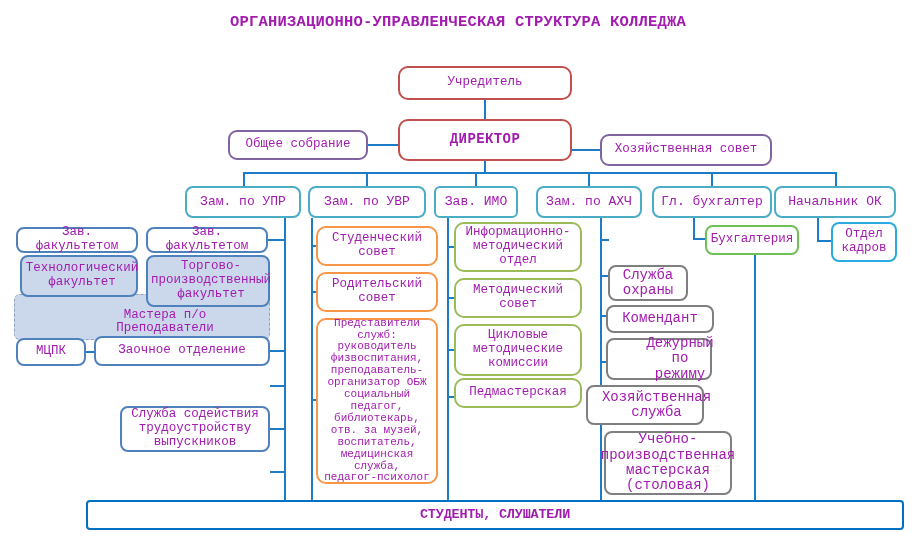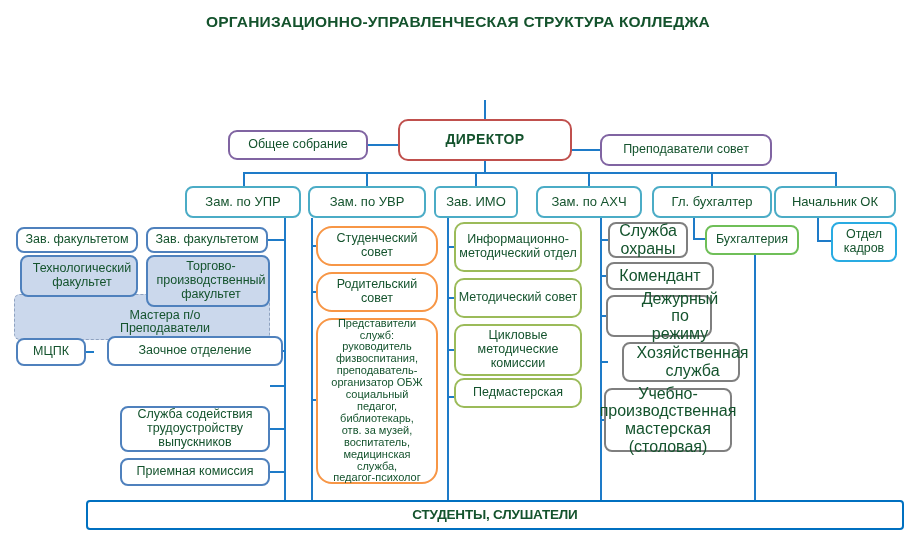--- a/index.html
+++ b/index.html
@@ -2,73 +2,73 @@
 <html style="--red: #C0504D; --purple: #8064A2; --teal: #4BACC6; --blue: #4F81BD; --blue-fill: #CBD8EC; --orange: #F79646; --olive: #9BBB59; --gray: #7F7F7F; --green: #6FBF58; --cyan: #29ABE2; --line: #1E7BC8; --bottom-blue: #0070C0;"><head>
 <meta charset="utf-8">
 <style>
   :root{
     --red:#C0504D; --purple:#8064A2; --teal:#4BACC6; --blue:#4F81BD;
     --blue-fill:#CBD8EC; --orange:#F79646; --olive:#9BBB59; --gray:#7F7F7F;
     --green:#6FBF58; --cyan:#29ABE2; --line:#1E7BC8; --bottom-blue:#0070C0;
   }
   html,body{margin:0;padding:0;background:#fff;}
   .stage{position:relative;width:916px;height:550px;background:#fff;
-         font-family:Liberation Sans, sans-serif;color:#14532d;overflow:hidden;}
+         font-family:Liberation Mono, monospace;color:#a21caf;overflow:hidden;}
   .title{position:absolute;left:0;top:13px;width:916px;text-align:center;
          font-size:15.5px;font-weight:bold;letter-spacing:.2px;}
   .box{position:absolute;box-sizing:border-box;background:#fff;border:2px solid #999;
        border-radius:8px;display:flex;align-items:center;justify-content:center;
        text-align:center;font-size:12.5px;line-height:1.1;padding:1px 2px;z-index:2;}
   .red{border-color:var(--red);border-width:2.5px;border-radius:10px;}
   .purple{border-color:var(--purple);border-width:2.5px;border-radius:9px;}
   .teal{border-color:var(--teal);border-width:2.5px;font-size:13px;text-align:right;}
   .blue{border-color:var(--blue);}
   .bluefill{border-color:var(--blue);background:var(--blue-fill);padding-left:8px;}
   .dashed{border:1.5px dashed #8FA2C0;background:var(--blue-fill);border-radius:6px;z-index:1;padding-left:48px;}
-  .orange{border-color:var(--orange);border-width:2.5px;border-radius:16px;}
+  .orange{border-color:var(--orange);border-width:2.5px;border-radius:10px;}
   .olive{border-color:var(--olive);border-width:2.5px;border-radius:10px;}
-  .grayb{border-color:var(--gray);border-width:2.5px;font-size:16px;}
+  .grayb{border-color:var(--gray);border-width:2.5px;font-size:14px;margin-top:43px;}
   .greenb{border-color:var(--green);border-width:2.5px;}
   .cyanb{border-color:var(--cyan);border-width:2.5px;}
   .bottomb{border-color:var(--bottom-blue);border-radius:4px;font-weight:bold;
            font-size:13.5px;letter-spacing:-.2px;}
   .bold{font-weight:bold;font-size:14px;letter-spacing:.4px;}
   .prewrap{white-space:pre-line;}
   .small{font-size:11px;line-height:11.9px;}
   .hl,.vl{position:absolute;background:var(--line);z-index:1;}
   .hl{height:2px;} .vl{width:2px;}
 </style>
 </head>
 <body>
 
 <div class="stage">
 
   <div class="title">ОРГАНИЗАЦИОННО-УПРАВЛЕНЧЕСКАЯ СТРУКТУРА КОЛЛЕДЖА</div>
 
+  <div class="box red" style="left:398px;top:66px;width:174px;height:34px;">Учредитель</div>
   <div class="box red bold" style="left:398px;top:119px;width:174px;height:42px;">ДИРЕКТОР</div>
   <div class="box purple" style="left:228px;top:130px;width:140px;height:30px;">Общее собрание</div>
-  <div class="box purple" style="left:600px;top:134px;width:172px;height:32px;">Преподаватели совет</div>
+  <div class="box purple" style="left:600px;top:134px;width:172px;height:32px;">Хозяйственная совет</div>
 
   <div class="box teal" style="left:185px;top:186px;width:116px;height:32px;">Зам. по УПР</div>
   <div class="box teal" style="left:308px;top:186px;width:118px;height:32px;">Зам. по УВР</div>
   <div class="box teal" style="left:434px;top:186px;width:84px;height:32px;border-radius:6px;">Зав. ИМО</div>
   <div class="box teal" style="left:536px;top:186px;width:106px;height:32px;">Зам. по АХЧ</div>
   <div class="box teal" style="left:652px;top:186px;width:120px;height:32px;">Гл. бухгалтер</div>
   <div class="box teal" style="left:774px;top:186px;width:122px;height:32px;">Начальник ОК</div>
 
   <div class="box blue" style="left:16px;top:227px;width:122px;height:26px;">Зав. факультетом</div>
   <div class="box blue" style="left:146px;top:227px;width:122px;height:26px;">Зав. факультетом</div>
   <div class="box bluefill" style="left:20px;top:255px;width:118px;height:42px;">Технологический факультет</div>
   <div class="box bluefill" style="left:146px;top:255px;width:124px;height:52px;">Торгово-производственный факультет</div>
   <div class="box dashed prewrap" style="left:14px;top:294px;width:256px;height:46px;align-items:flex-end;padding-bottom:3px;">Мастера п/о
 Преподаватели</div>
   <div class="box blue" style="left:16px;top:338px;width:70px;height:28px;">МЦПК</div>
-  <div class="box blue" style="left:94px;top:336px;width:176px;height:30px;margin-left:13px;">Заочное отделение</div>
+  <div class="box blue" style="left:94px;top:336px;width:176px;height:30px;">Заочное отделение</div>
   <div class="box blue" style="left:120px;top:406px;width:150px;height:46px;">Служба содействия трудоустройству выпускников</div>
-  <div class="box blue" style="left:120px;top:458px;width:150px;height:28px;">Приемная комиссия</div>
 
   <div class="box orange" style="left:316px;top:226px;width:122px;height:40px;">Студенческий совет</div>
   <div class="box orange" style="left:316px;top:272px;width:122px;height:40px;">Родительский совет</div>
   <div class="box orange prewrap small" style="left:316px;top:318px;width:122px;height:166px;">Представители
 служб:
 руководитель
 физвоспитания,
 преподаватель-
 организатор ОБЖ
 социальный
@@ -81,21 +81,21 @@
 педагог-психолог</div>
 
   <div class="box olive" style="left:454px;top:222px;width:128px;height:50px;">Информационно-методический отдел</div>
   <div class="box olive" style="left:454px;top:278px;width:128px;height:40px;">Методический совет</div>
   <div class="box olive" style="left:454px;top:324px;width:128px;height:52px;">Цикловые методические комиссии</div>
   <div class="box olive" style="left:454px;top:378px;width:128px;height:30px;">Педмастерская</div>
 
   <div class="box grayb" style="left:608px;top:222px;width:80px;height:36px;">Служба охраны</div>
   <div class="box grayb" style="left:606px;top:262px;width:108px;height:28px;">Комендант</div>
   <div class="box grayb" style="left:606px;top:295px;width:106px;height:42px;padding-left:44px;">Дежурный по режиму</div>
-  <div class="box grayb" style="left:622px;top:342px;width:118px;height:40px;padding-left:25px;">Хозяйственная служба</div>
+  <div class="box grayb" style="left:586px;top:342px;width:118px;height:40px;padding-left:25px;">Хозяйственная служба</div>
   <div class="box grayb" style="left:604px;top:388px;width:128px;height:64px;">Учебно-производственная мастерская (столовая)</div>
 
   <div class="box greenb" style="left:705px;top:225px;width:94px;height:30px;">Бухгалтерия</div>
   <div class="box cyanb" style="left:831px;top:222px;width:66px;height:40px;">Отдел кадров</div>
 
   <div class="box bottomb" style="left:86px;top:500px;width:818px;height:30px;">СТУДЕНТЫ, СЛУШАТЕЛИ</div>
 
   <div class="vl" style="left:484px;top:100px;height:19px;"></div>
   <div class="hl" style="left:368px;top:144px;width:30px;"></div>
   <div class="hl" style="left:572px;top:149px;width:28px;"></div>

